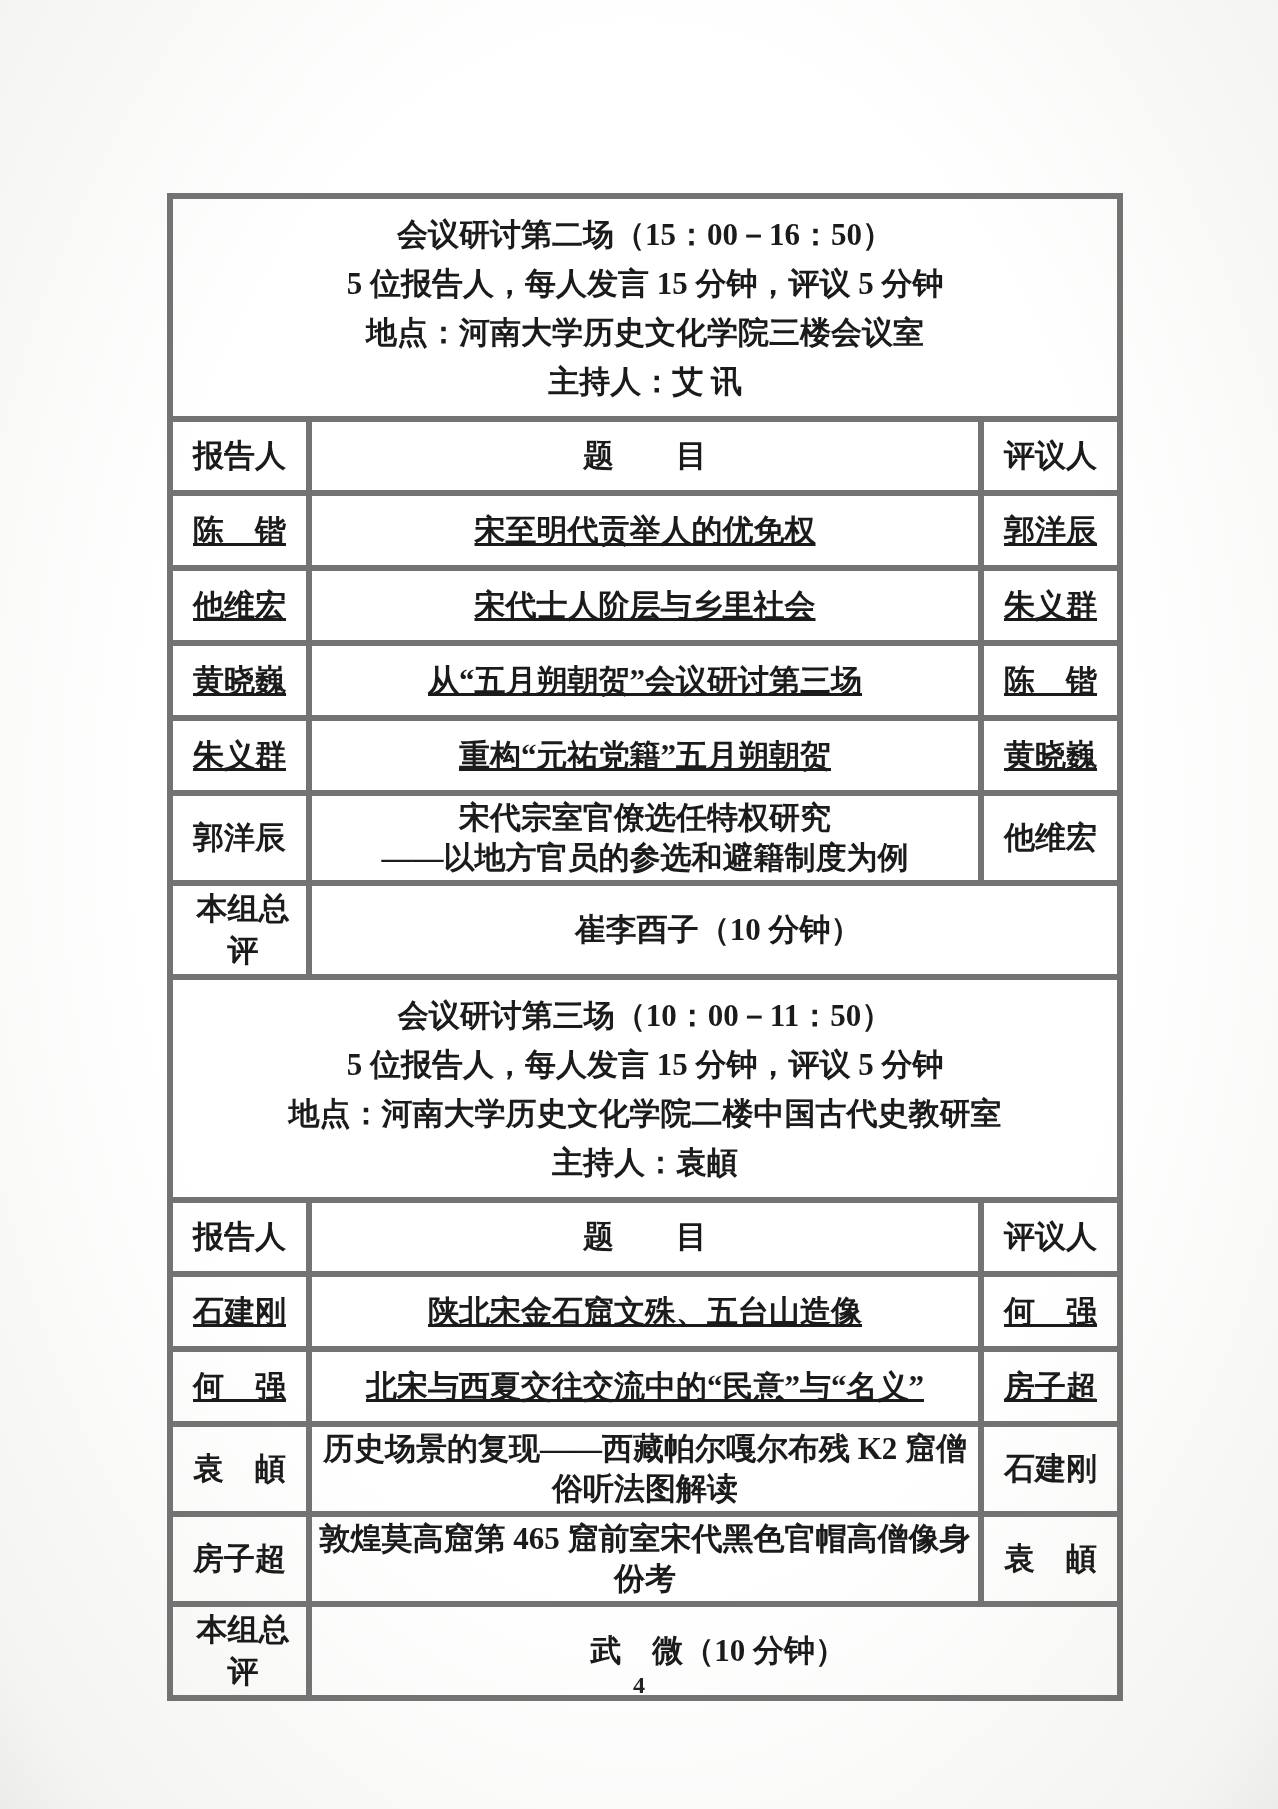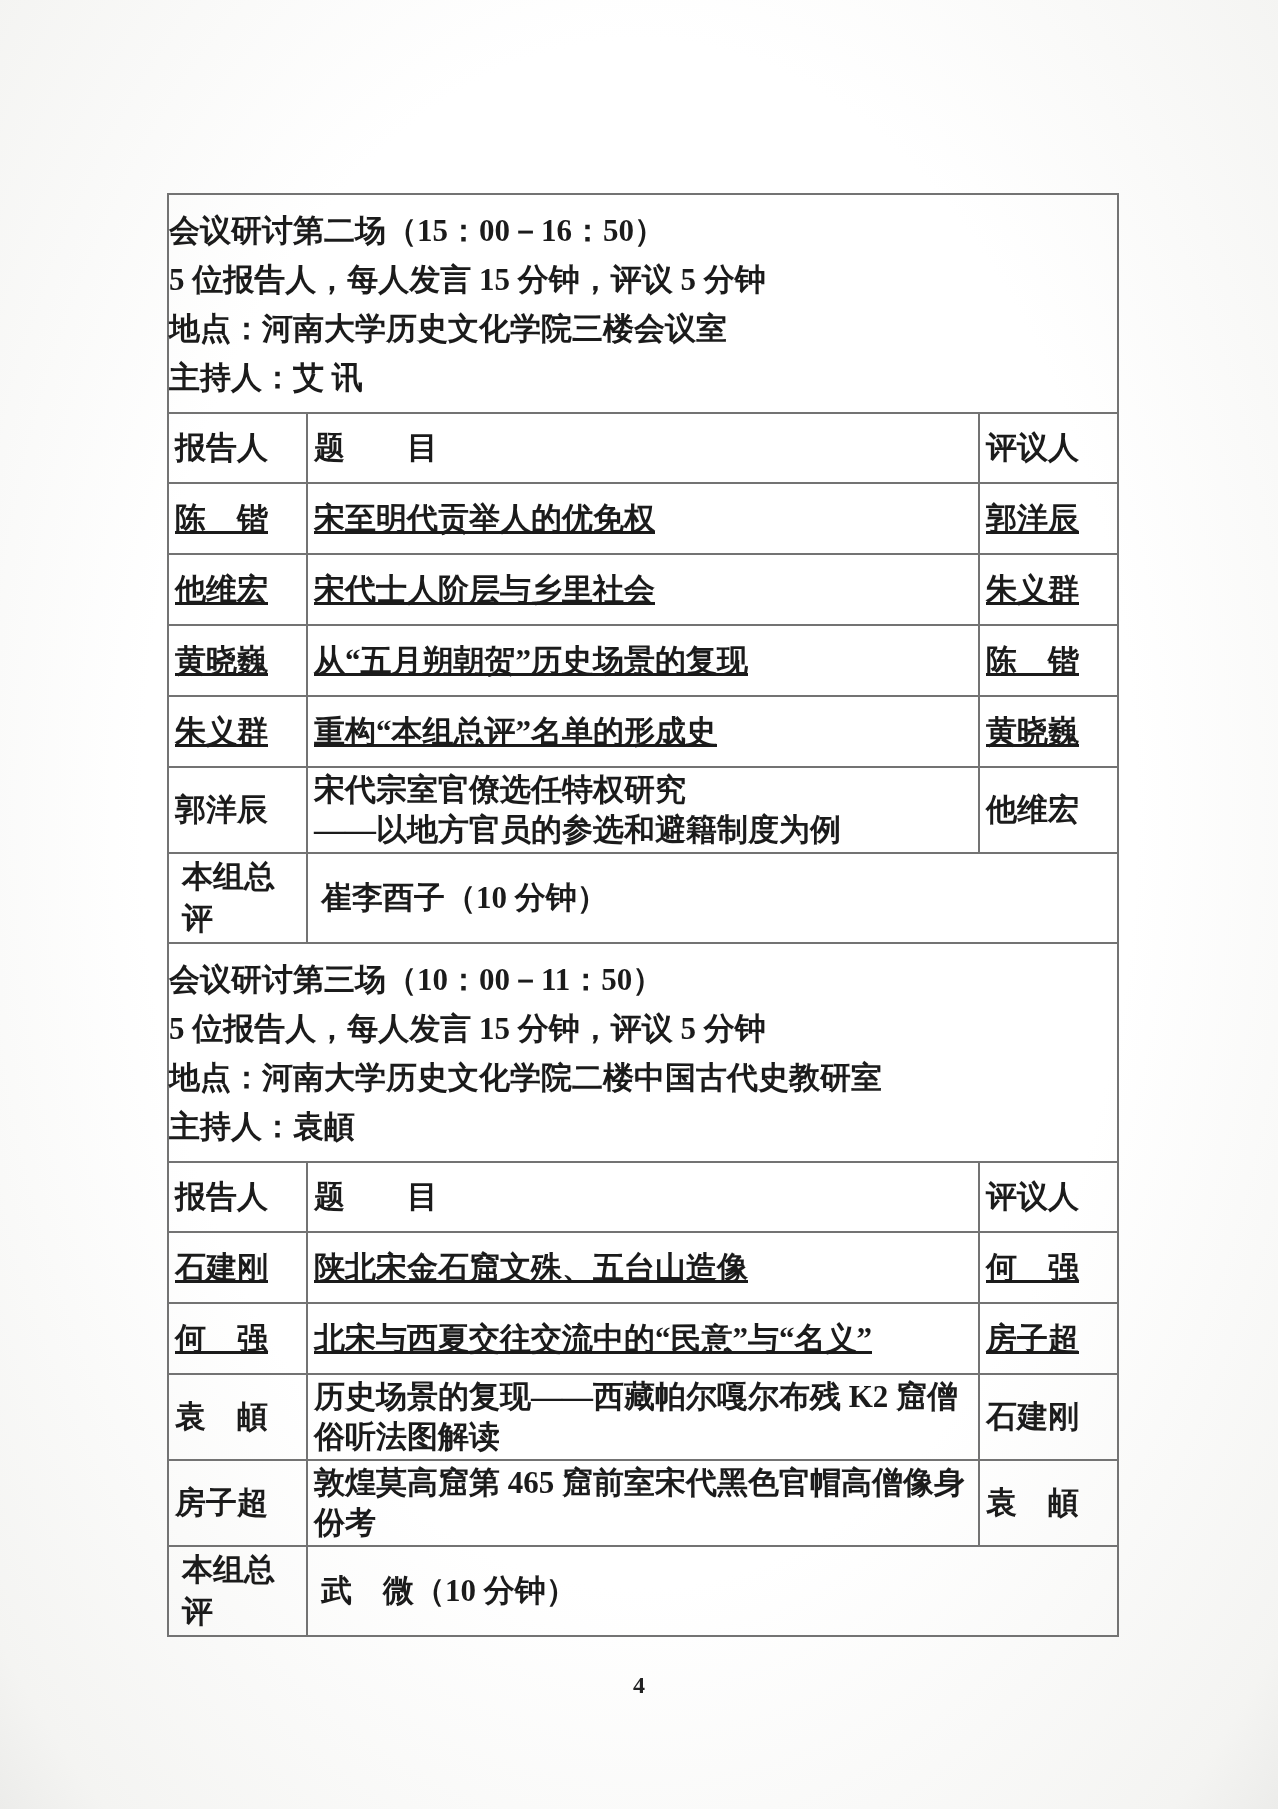--- a/index.html
+++ b/index.html
@@ -18,21 +18,22 @@
   }
   .schedule-table {
     position: absolute;
     left: 167px;
     top: 193px;
     width: 950px;
     border-collapse: collapse;
     table-layout: fixed;
   }
   .schedule-table td {
-    border: 2px solid #737373;
+    border: 6px solid #737373;
+    text-align: center;
     vertical-align: middle;
     padding: 2px 6px;
     font-size: 31px;
     letter-spacing: 0px;
   }
   col.c-speaker    { width: 139px; }
   col.c-title      { width: 672px; }
   col.c-discussant { width: 139px; }
 
   td.session-head {
@@ -93,26 +94,26 @@
       <td class="cell-title">宋至明代贡举人的优免权</td>
       <td class="cell-discussant">郭洋辰</td>
     </tr>
     <tr class="row-single">
       <td class="cell-speaker">他维宏</td>
       <td class="cell-title">宋代士人阶层与乡里社会</td>
       <td class="cell-discussant">朱义群</td>
     </tr>
     <tr class="row-single">
       <td class="cell-speaker">黄晓巍</td>
-      <td class="cell-title">从“五月朔朝贺”历史场景的复现</td>
+      <td class="cell-title">从“五月朔朝贺”会议研讨第三场</td>
       <td class="cell-discussant">陈　锴</td>
     </tr>
     <tr class="row-single">
       <td class="cell-speaker">朱义群</td>
-      <td class="cell-title">重构“本组总评”名单的形成史</td>
+      <td class="cell-title">重构“元祐党籍”五月朔朝贺</td>
       <td class="cell-discussant">黄晓巍</td>
     </tr>
     <tr class="row-double">
       <td class="cell-speaker">郭洋辰</td>
       <td class="cell-title">
         <span class="title-line">宋代宗室官僚选任特权研究</span>
         <span class="title-line">——以地方官员的参选和避籍制度为例</span>
       </td>
       <td class="cell-discussant">他维宏</td>
     </tr>

